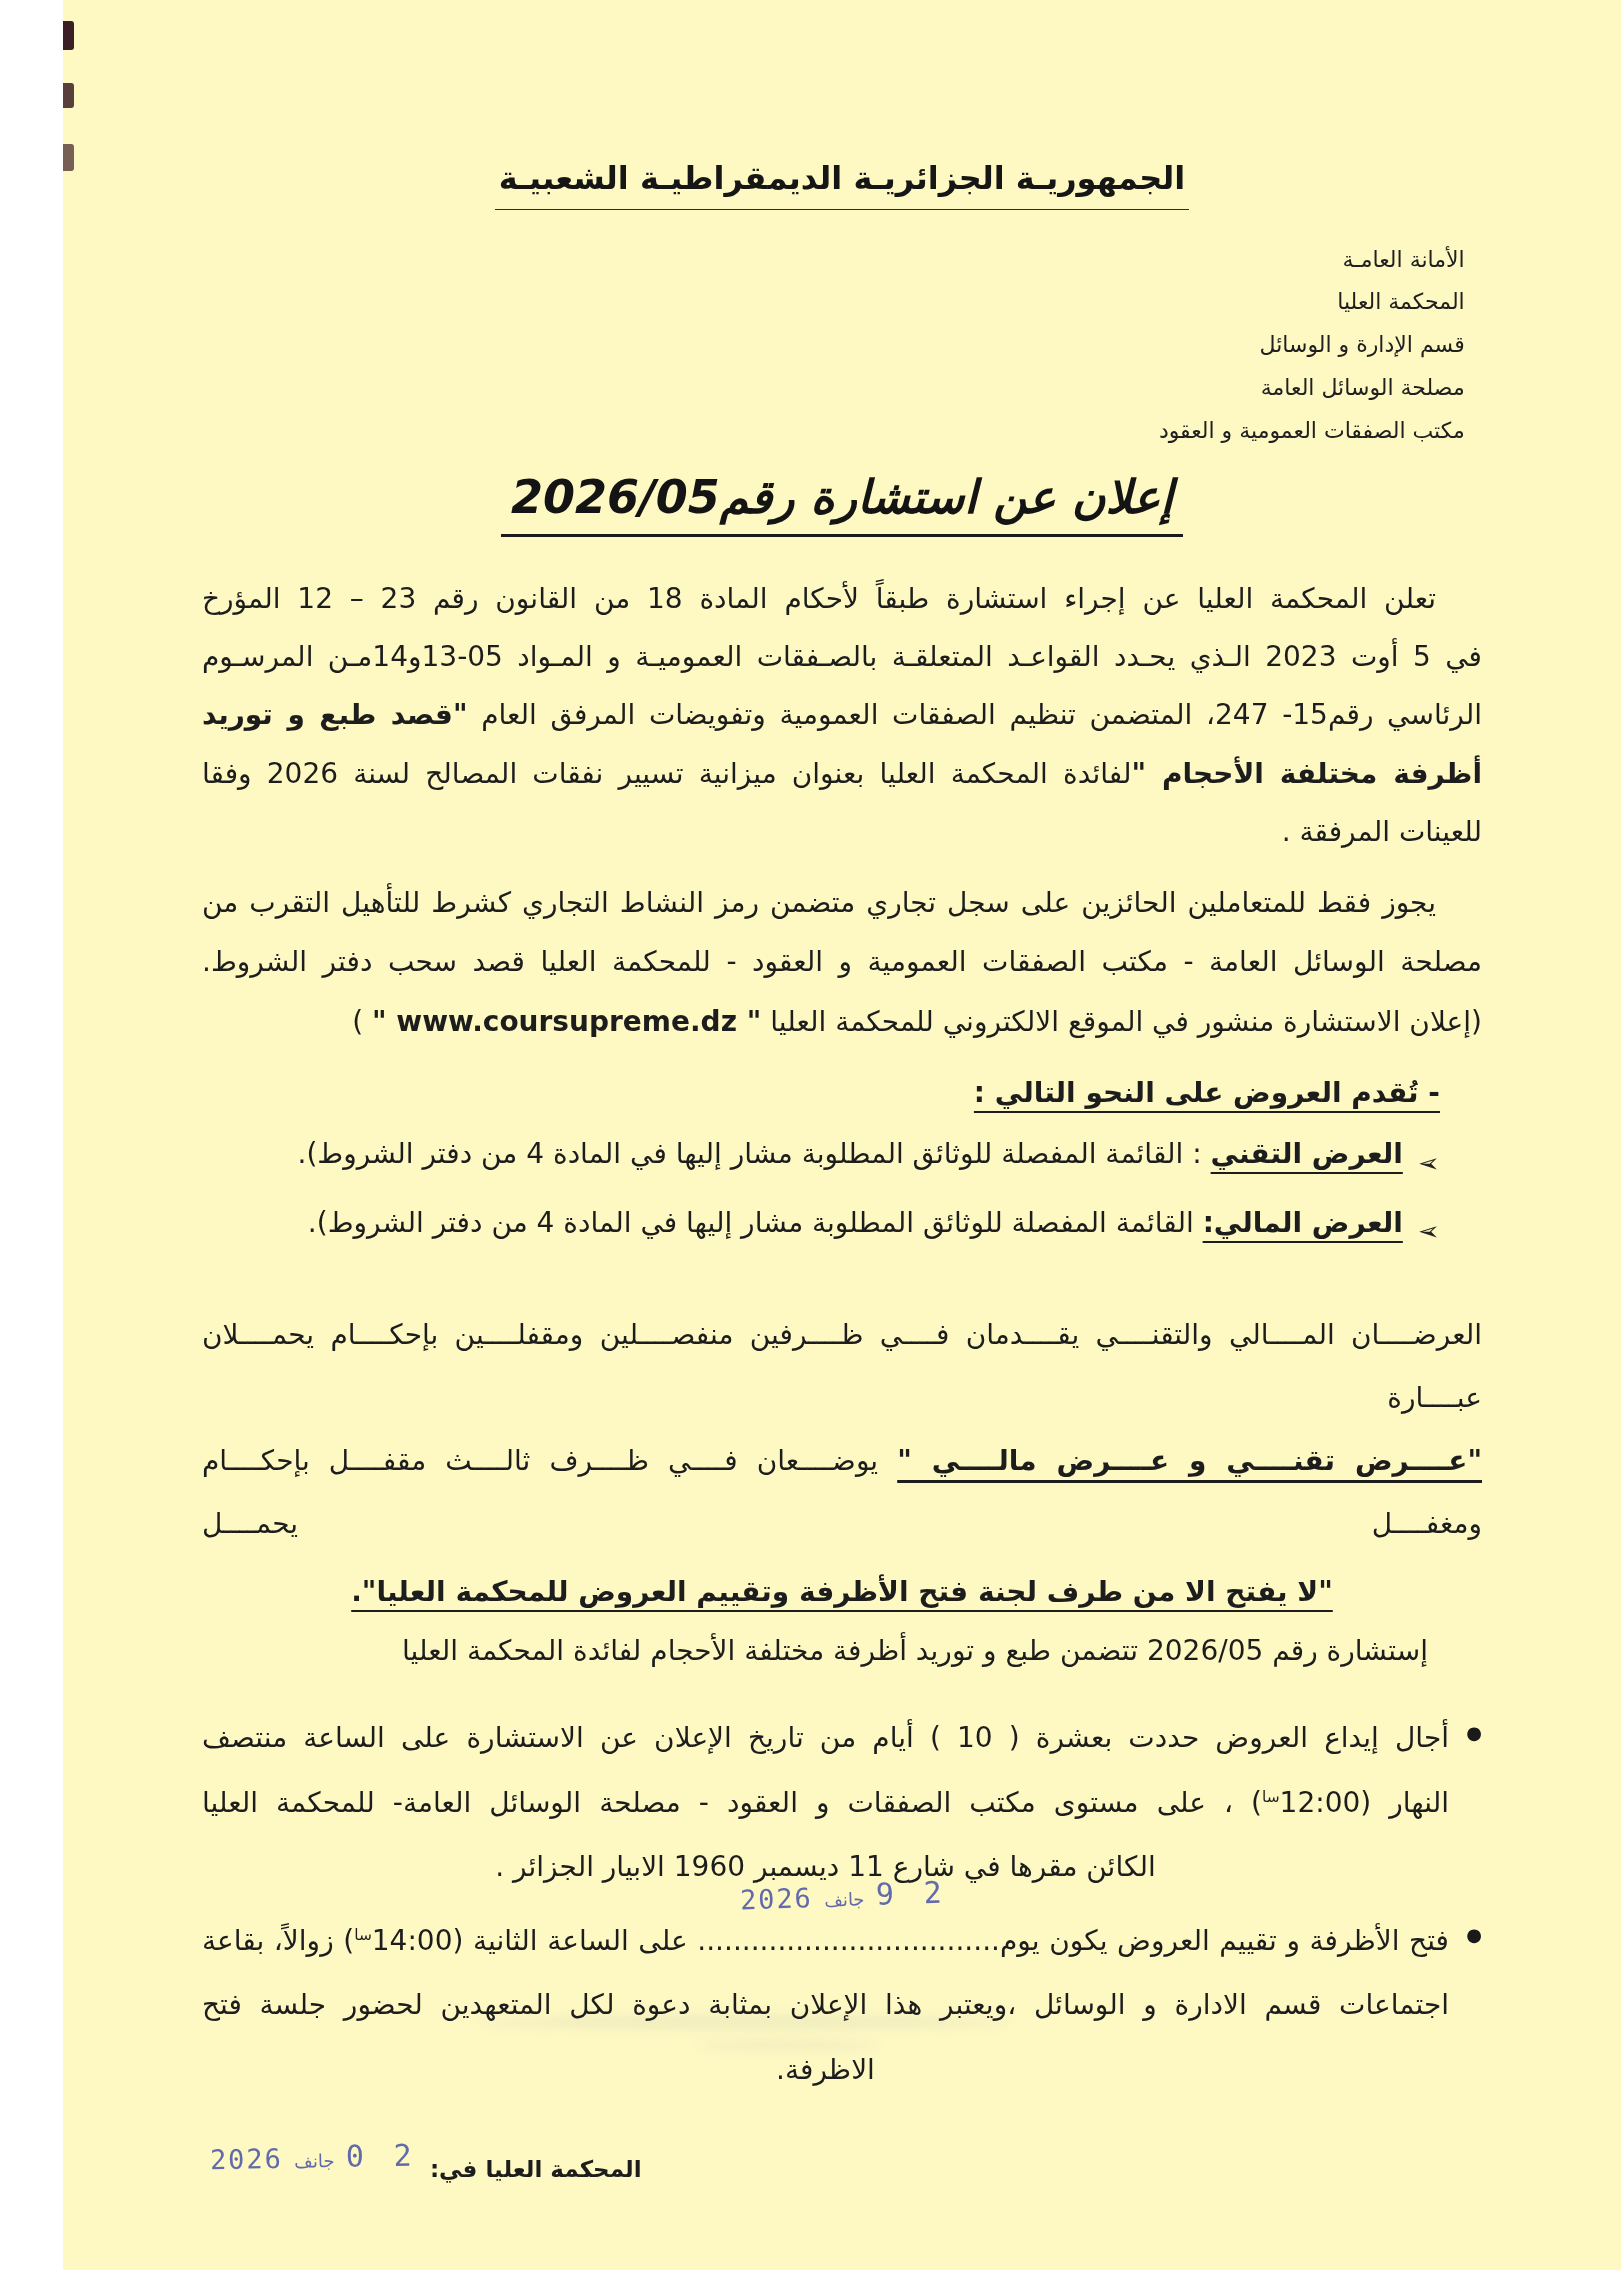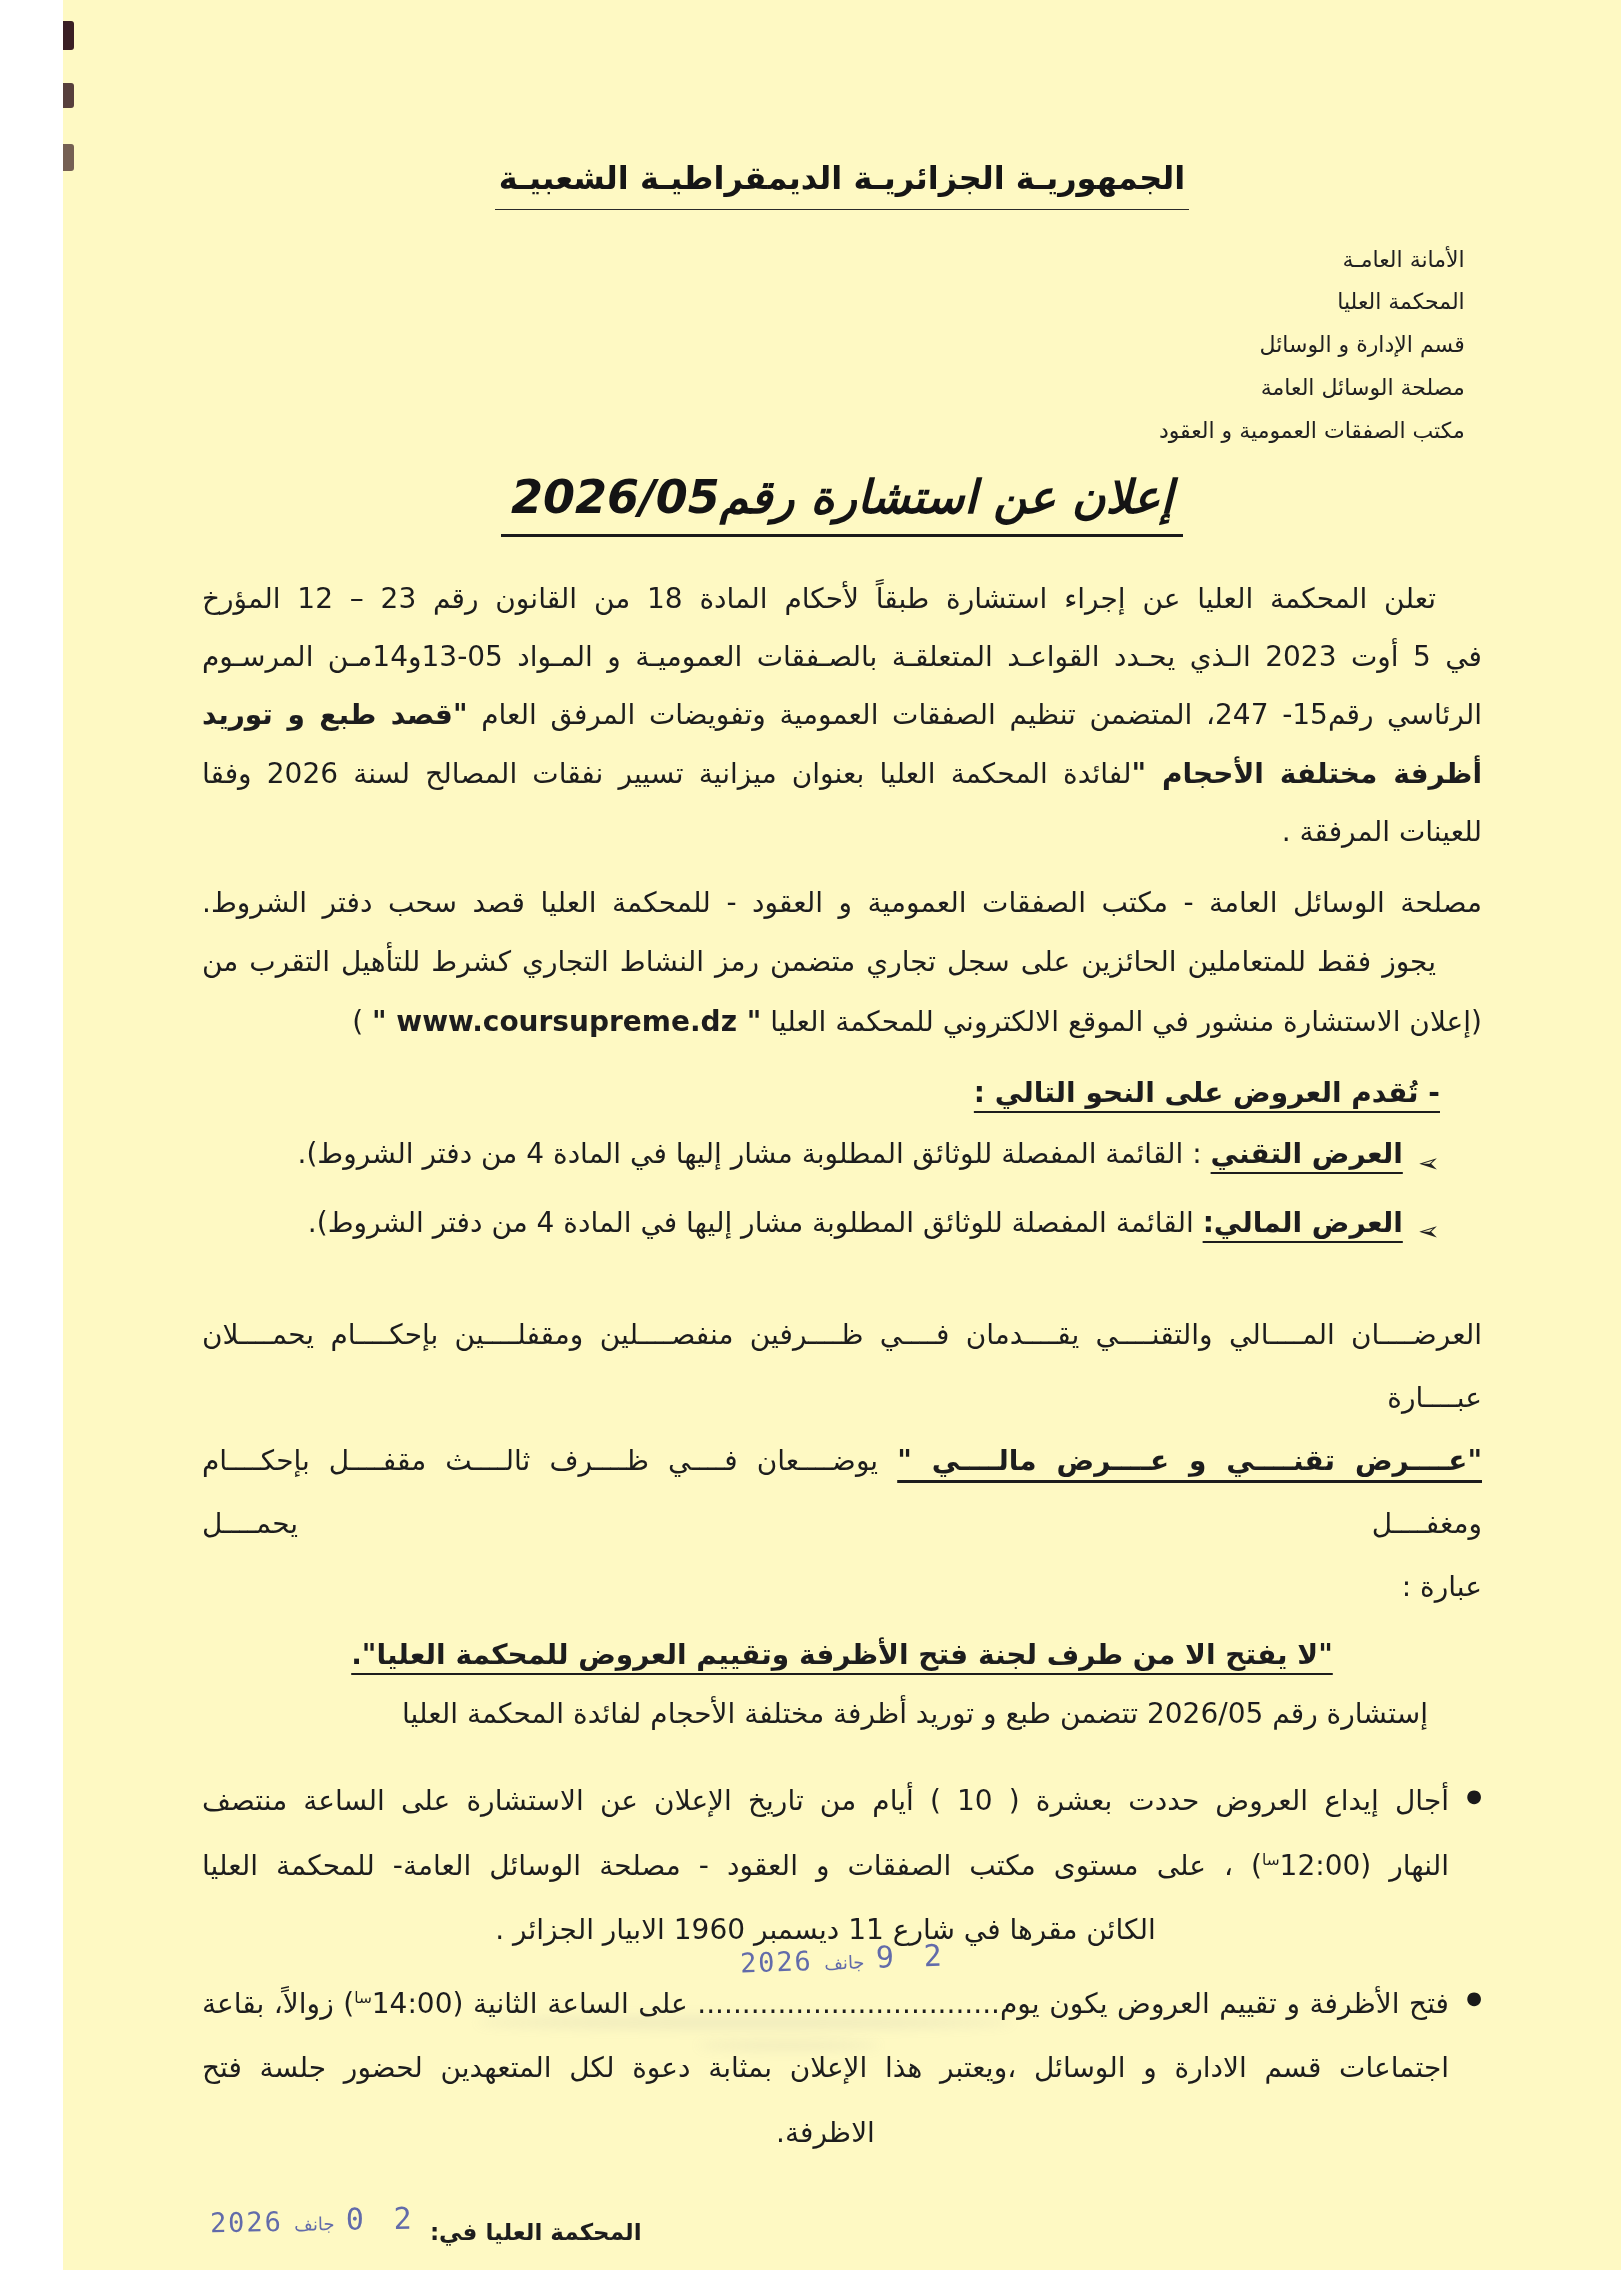--- a/index.html
+++ b/index.html
@@ -114,42 +114,41 @@
 
     <p class="para">
       <span class="jline ind"><span>تعلن المحكمة العليا عن إجراء استشارة طبقاً  لأحكام المادة 18 من القانون رقم 23 – 12 المؤرخ</span></span>
       <span class="jline"><span>في 5 أوت 2023 الـذي يحـدد القواعـد المتعلقـة بالصـفقات العموميـة و المـواد 05-13و14مـن المرسـوم</span></span>
       <span class="jline"><span>الرئاسي   رقم15- 247، المتضمن تنظيم الصفقات العمومية وتفويضات المرفق العام </span><span class="bld">"قصد طبع و توريد</span></span>
       <span class="jline"><span class="bld">أظرفة  مختلفة الأحجام "</span><span>لفائدة المحكمة العليا بعنوان ميزانية  تسيير نفقات المصالح لسنة 2026 وفقا</span></span>
       <span class="rline">للعينات المرفقة .</span>
     </p>
 
     <p class="para" style="margin-top:13.4px;">
+      <span class="jline ind"><span>يجوز فقط للمتعاملين الحائزين على سجل تجاري متضمن رمز النشاط التجاري  كشرط للتأهيل  التقرب من</span></span>
       <span class="jline"><span>مصلحة الوسائل العامة - مكتب الصفقات العمومية و العقود - للمحكمة العليا قصد سحب دفتر الشروط.</span></span>
-      <span class="jline ind"><span>يجوز فقط للمتعاملين الحائزين على سجل تجاري متضمن رمز النشاط التجاري  كشرط للتأهيل  التقرب من</span></span>
       <span class="website-line"><span>(إعلان الاستشارة منشور في الموقع الالكتروني للمحكمة العليا </span><span class="url" dir="ltr">" www.coursupreme.dz "</span><span> )</span></span>
     </p>
 
     <div class="offers-intro">
       <span class="u bld">- تُقدم العروض على النحو التالي :</span>
     </div>
 
     <div class="offer">
       <span class="arrow">➢</span>
       <span><span class="offer-label">العرض التقني</span><span> :  </span><span>القائمة المفصلة للوثائق المطلوبة مشار إليها  في المادة  4 من دفتر الشروط).</span></span>
     </div>
     <div class="offer">
       <span class="arrow">➢</span>
       <span><span class="offer-label">العرض المالي:</span><span> </span><span>القائمة المفصلة للوثائق المطلوبة مشار إليها  في المادة  4 من دفتر الشروط).</span></span>
     </div>
 
     <p class="para env">
       <span class="jline"><span>العرضــــان  المــــالي والتقنــــي يقــــدمان  فــــي  ظــــرفين منفصــــلين ومقفلــــين بإحكــــام يحمــــلان  عبــــارة</span></span>
       <span class="jline"><span class="env-quote">"عــــرض تقنــــي و عــــرض مالــــي "</span><span>  يوضــــعان  فــــي ظــــرف  ثالــــث  مقفــــل  بإحكــــام ومغفــــل يحمــــل</span></span>
-      <span class="rline">عبارة :</span>
     </p>
 
     <div class="notice-wrap">
       <span class="notice">"لا يفتح الا من طرف لجنة فتح الأظرفة وتقييم العروض   للمحكمة العليا".</span>
     </div>
 
     <div class="consult">إستشارة رقم 2026/05 تتضمن طبع و توريد  أظرفة مختلفة الأحجام لفائدة المحكمة العليا</div>
 
     <div class="blt">
       <span class="dot">●</span>

